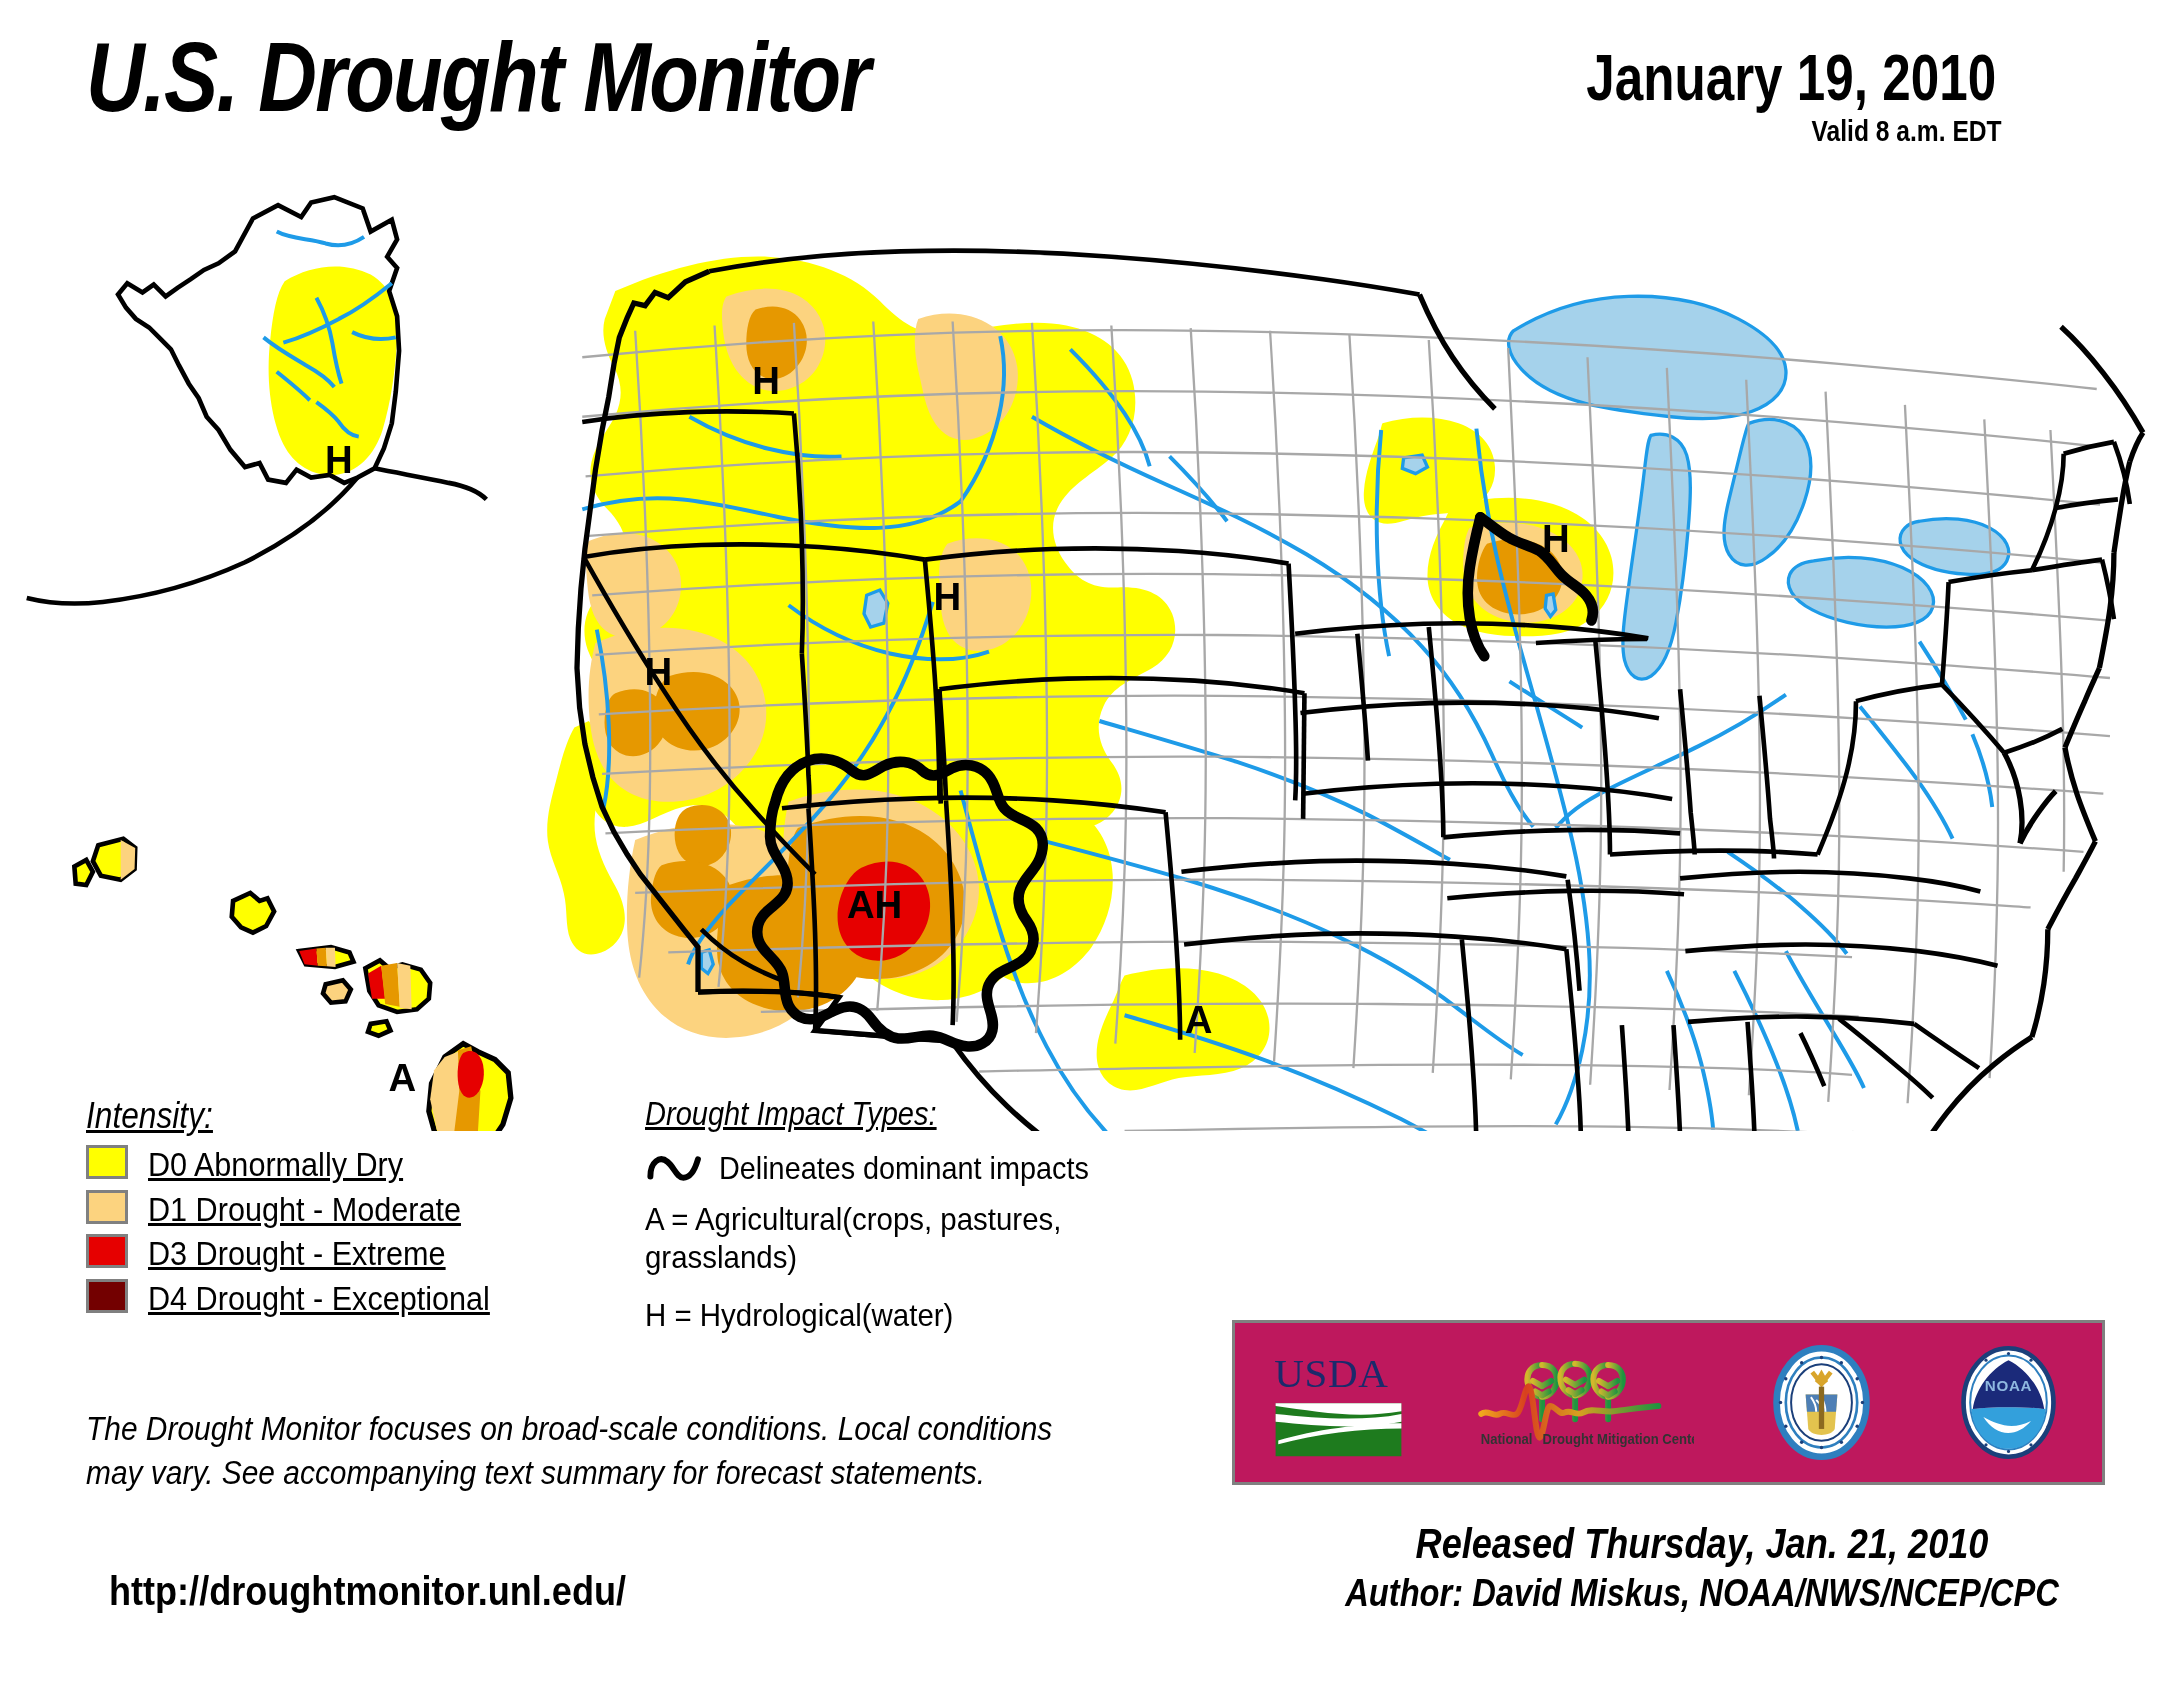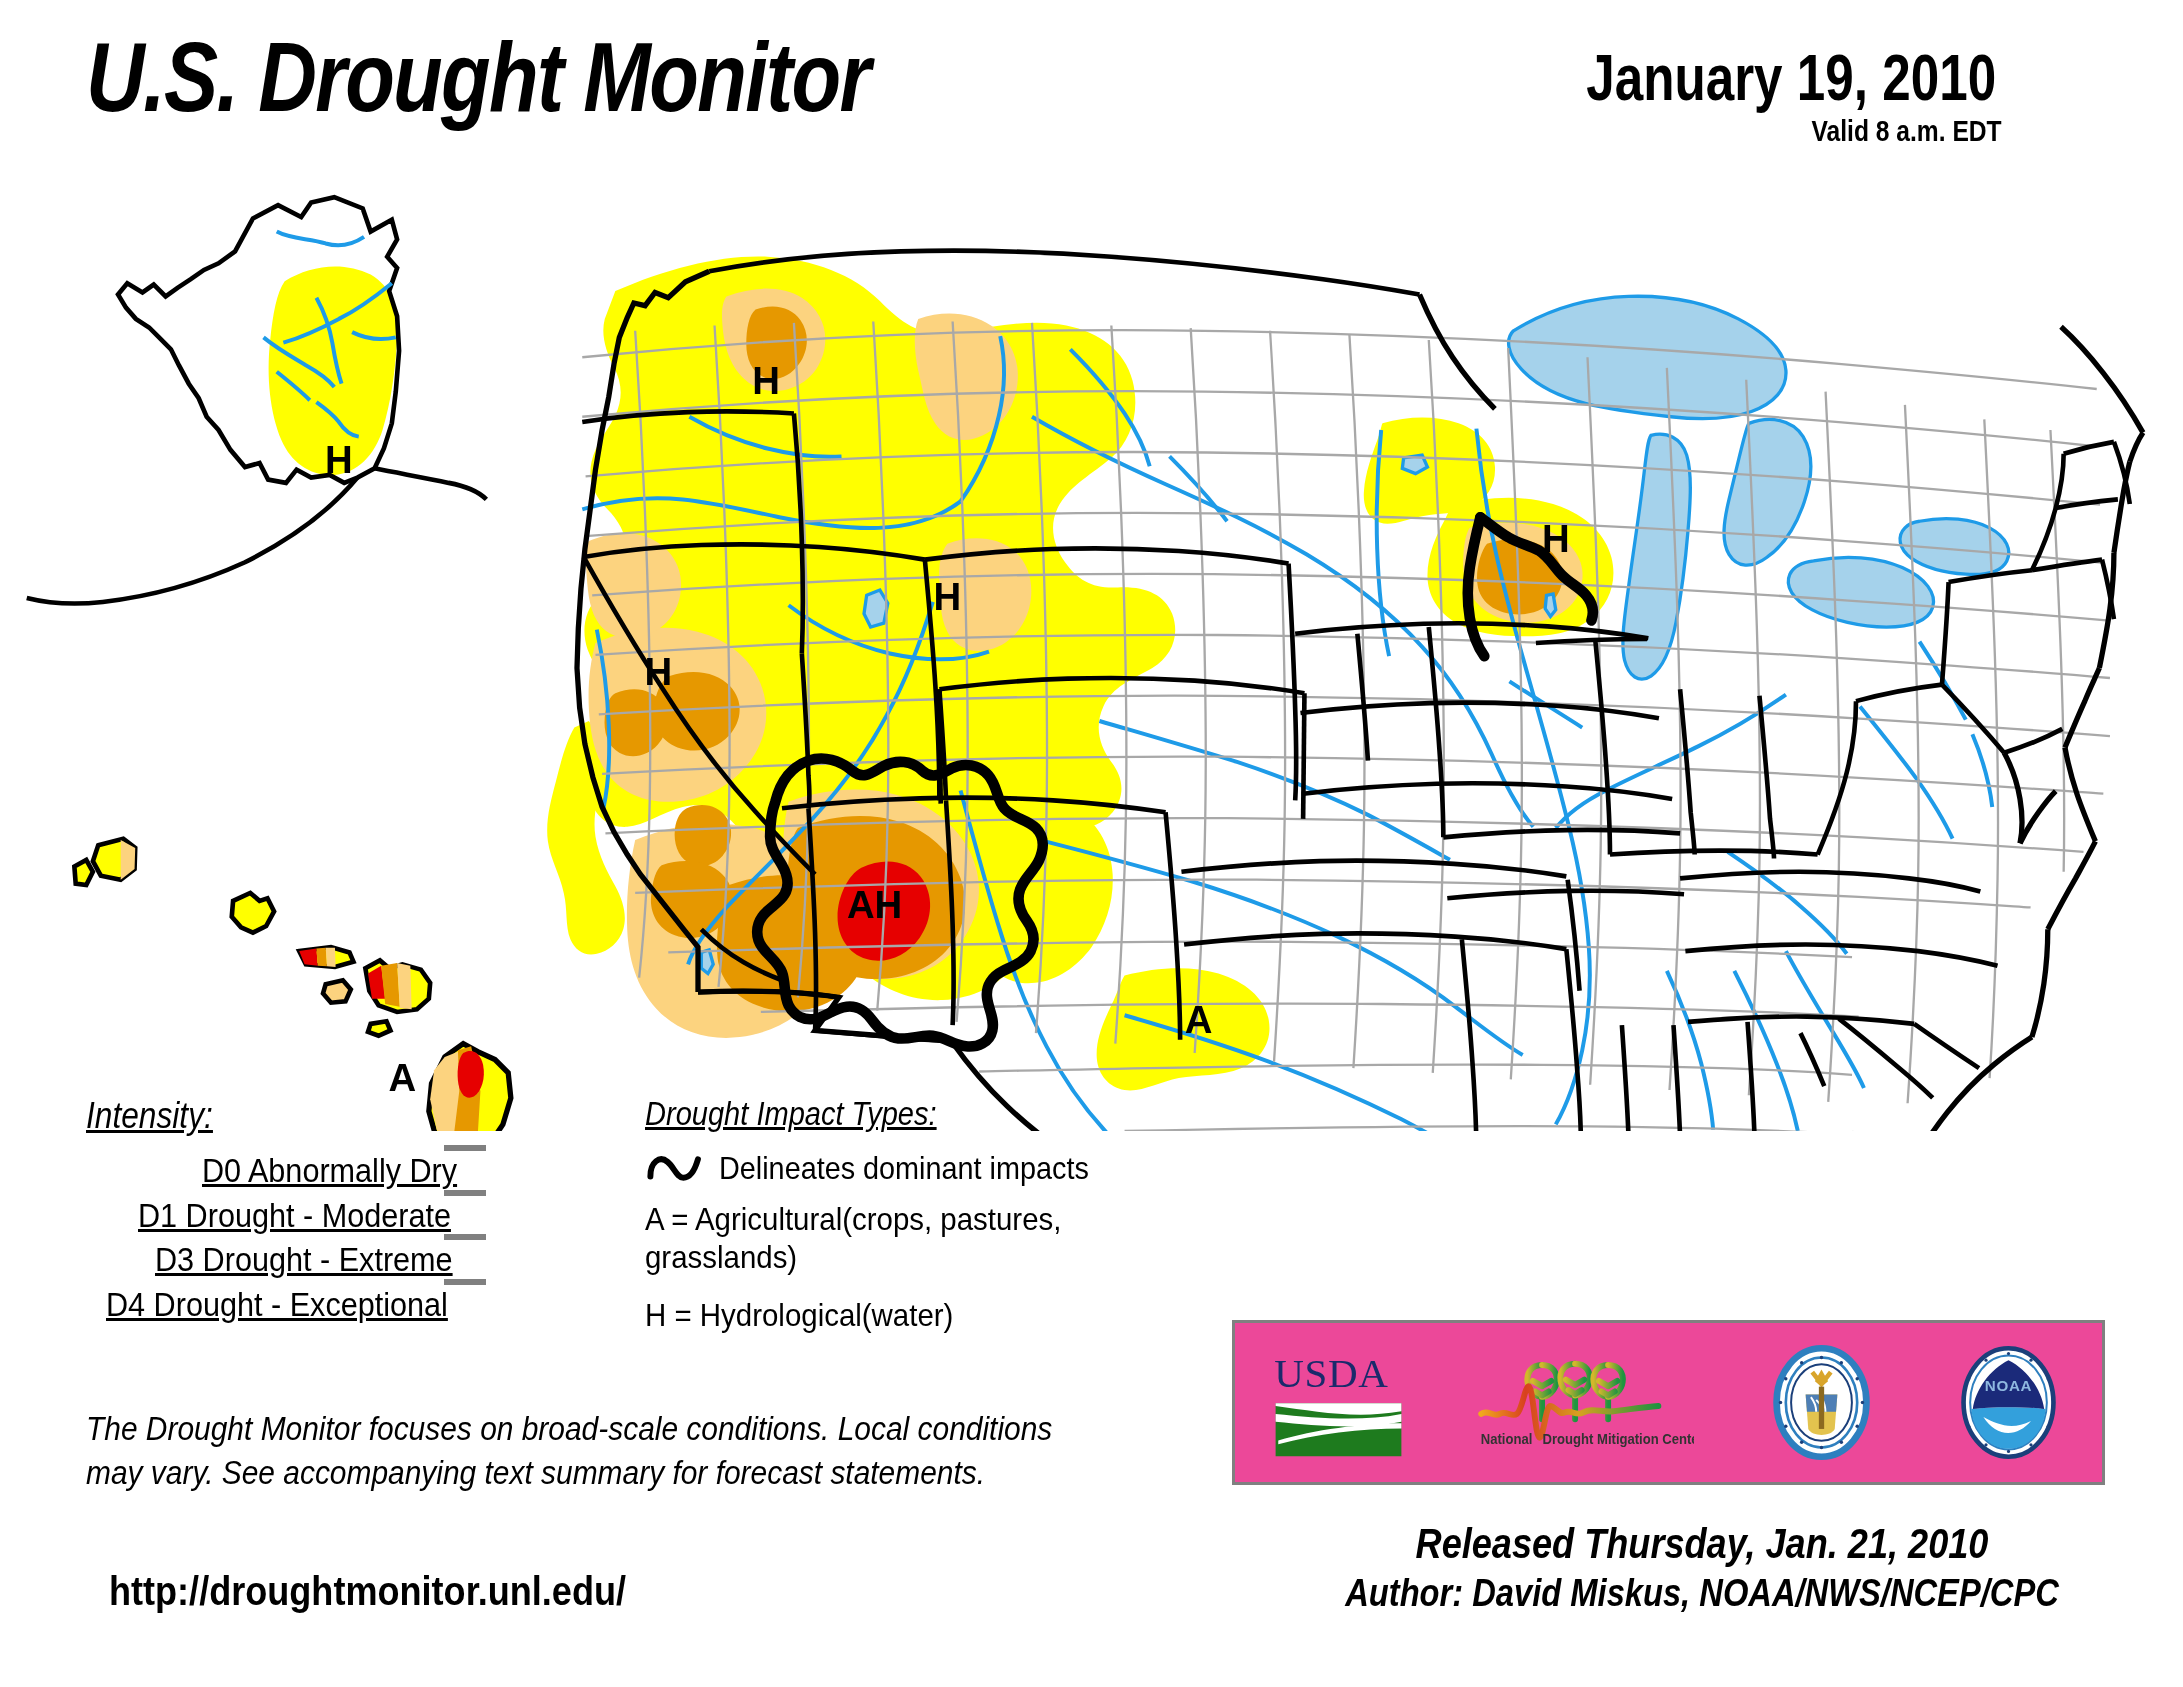--- a/index.html
+++ b/index.html
@@ -18,21 +18,21 @@
               transform-origin:center top;white-space:nowrap;margin-top:4px;}
 
   
   #map-svg{left:0;top:139px;}
 
   
   #intensity{left:86px;top:1095px;text-decoration:underline;}
   #intensity-heading{font-size:36px;font-style:italic;font-weight:normal;
         text-decoration:underline;transform:scaleX(.88);transform-origin:left top;
         white-space:nowrap;margin-bottom:8px;}
-  .leg-row{display:flex;align-items:flex-end;height:42px;margin-bottom:2.6px;flex-direction:column;}
+  .leg-row{display:flex;align-items:flex-start;height:42px;margin-bottom:2.6px;}
   .leg-sw{width:42px;height:34px;border:3.3px solid #808080;box-sizing:border-box;
           margin-left:0px;}
   .leg-lbl{font-size:34px;margin-left:20px;transform:scaleX(.90);
            transform-origin:left center;white-space:nowrap;}
 
   
   #impacts{left:645px;top:1095px;width:516px;}
   #impacts-heading{font-size:33px;font-style:italic;text-decoration:underline;
         transform:scaleX(.88);transform-origin:left top;white-space:nowrap;
         margin-bottom:17px;}
@@ -43,21 +43,21 @@
               line-height:1.18;margin-bottom:20px;max-width:543px;}
 
   
   #disclaimer{left:86px;top:1406px;width:1125px;font-size:34px;font-style:italic;
               line-height:1.30;transform:scaleX(.88);transform-origin:left top;}
   #url{left:109px;top:1568px;font-size:41px;font-weight:bold;
        transform:scaleX(.88);transform-origin:left top;white-space:nowrap;}
 
   
   #logo-box{left:1232px;top:1320px;width:873px;height:165px;
-            border:3.3px solid #808080;box-sizing:border-box;background:#ec4899;
+            border:3.3px solid #808080;box-sizing:border-box;background:#be185d;
             display:flex;align-items:flex-end;justify-content:space-around;}
   .logo-cell{display:flex;align-items:center;justify-content:center;height:100%;}
 
   
   #release{left:1262px;top:1522px;width:880px;text-align:center;}
   #release-line{font-size:42px;font-weight:bold;font-style:italic;
         transform:scaleX(.86);transform-origin:center top;white-space:nowrap;line-height:1.05;}
   #author-line{font-size:38px;font-weight:bold;font-style:italic;
         transform:scaleX(.86);transform-origin:center top;white-space:nowrap;
         line-height:1.05;margin-top:8px;}

